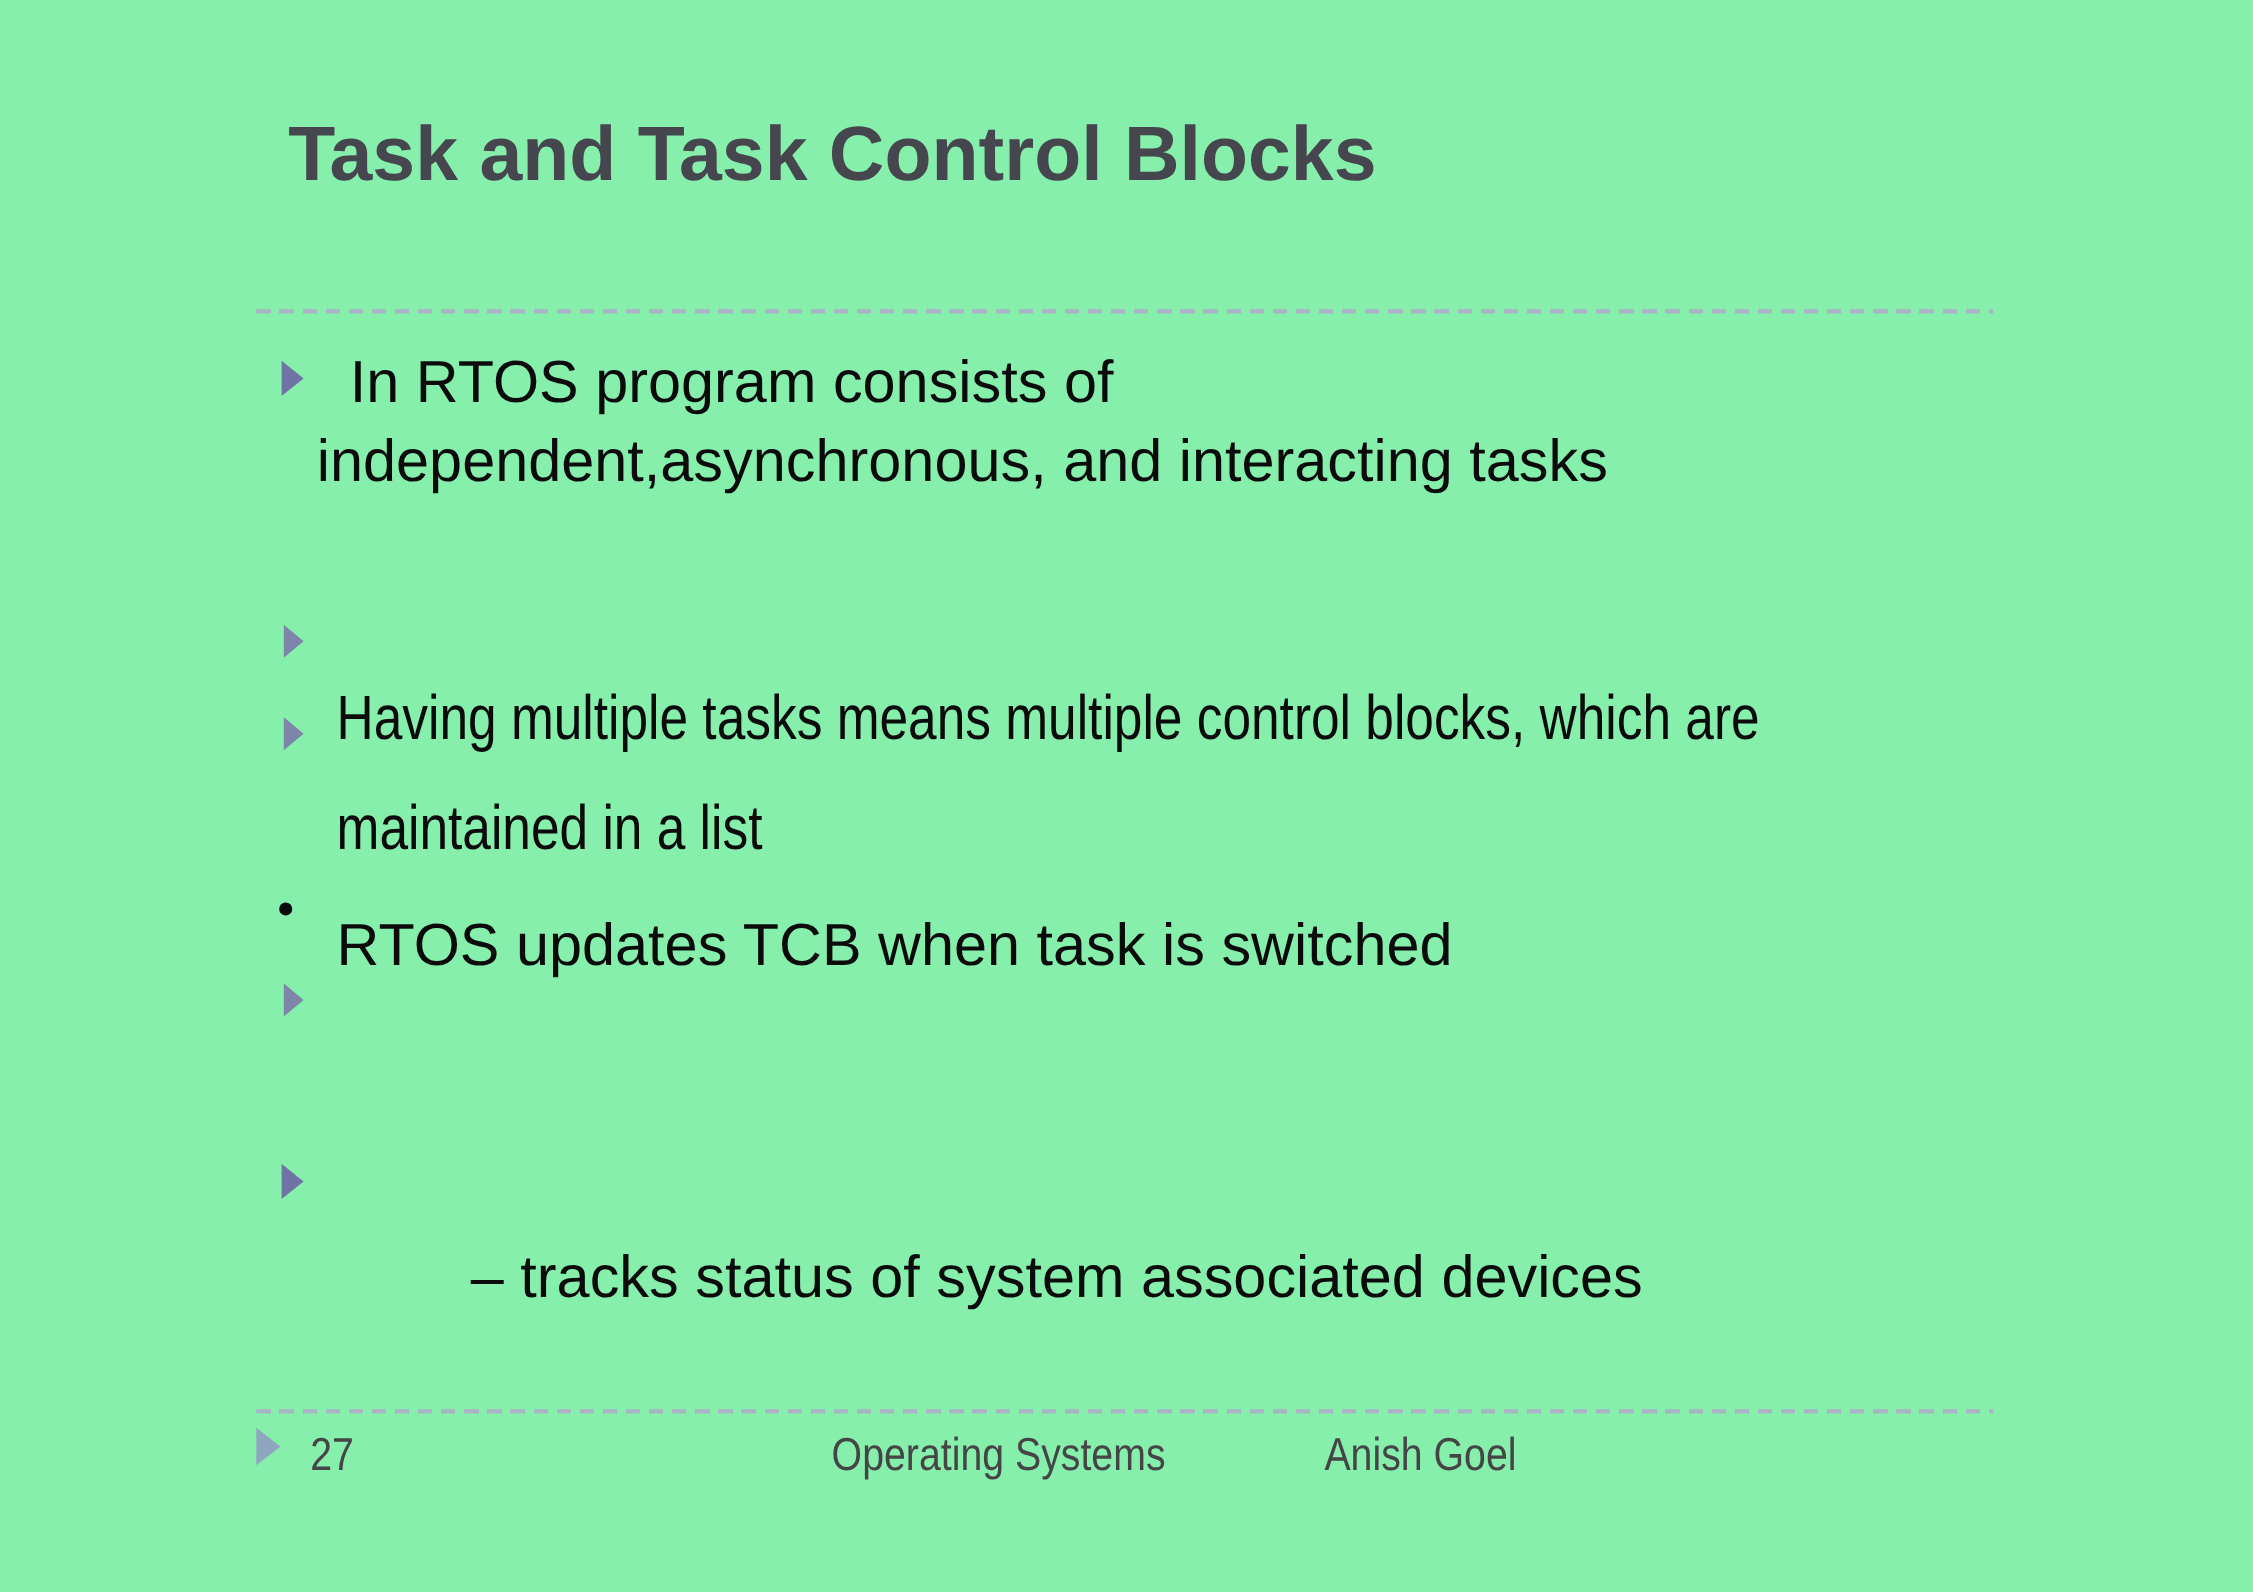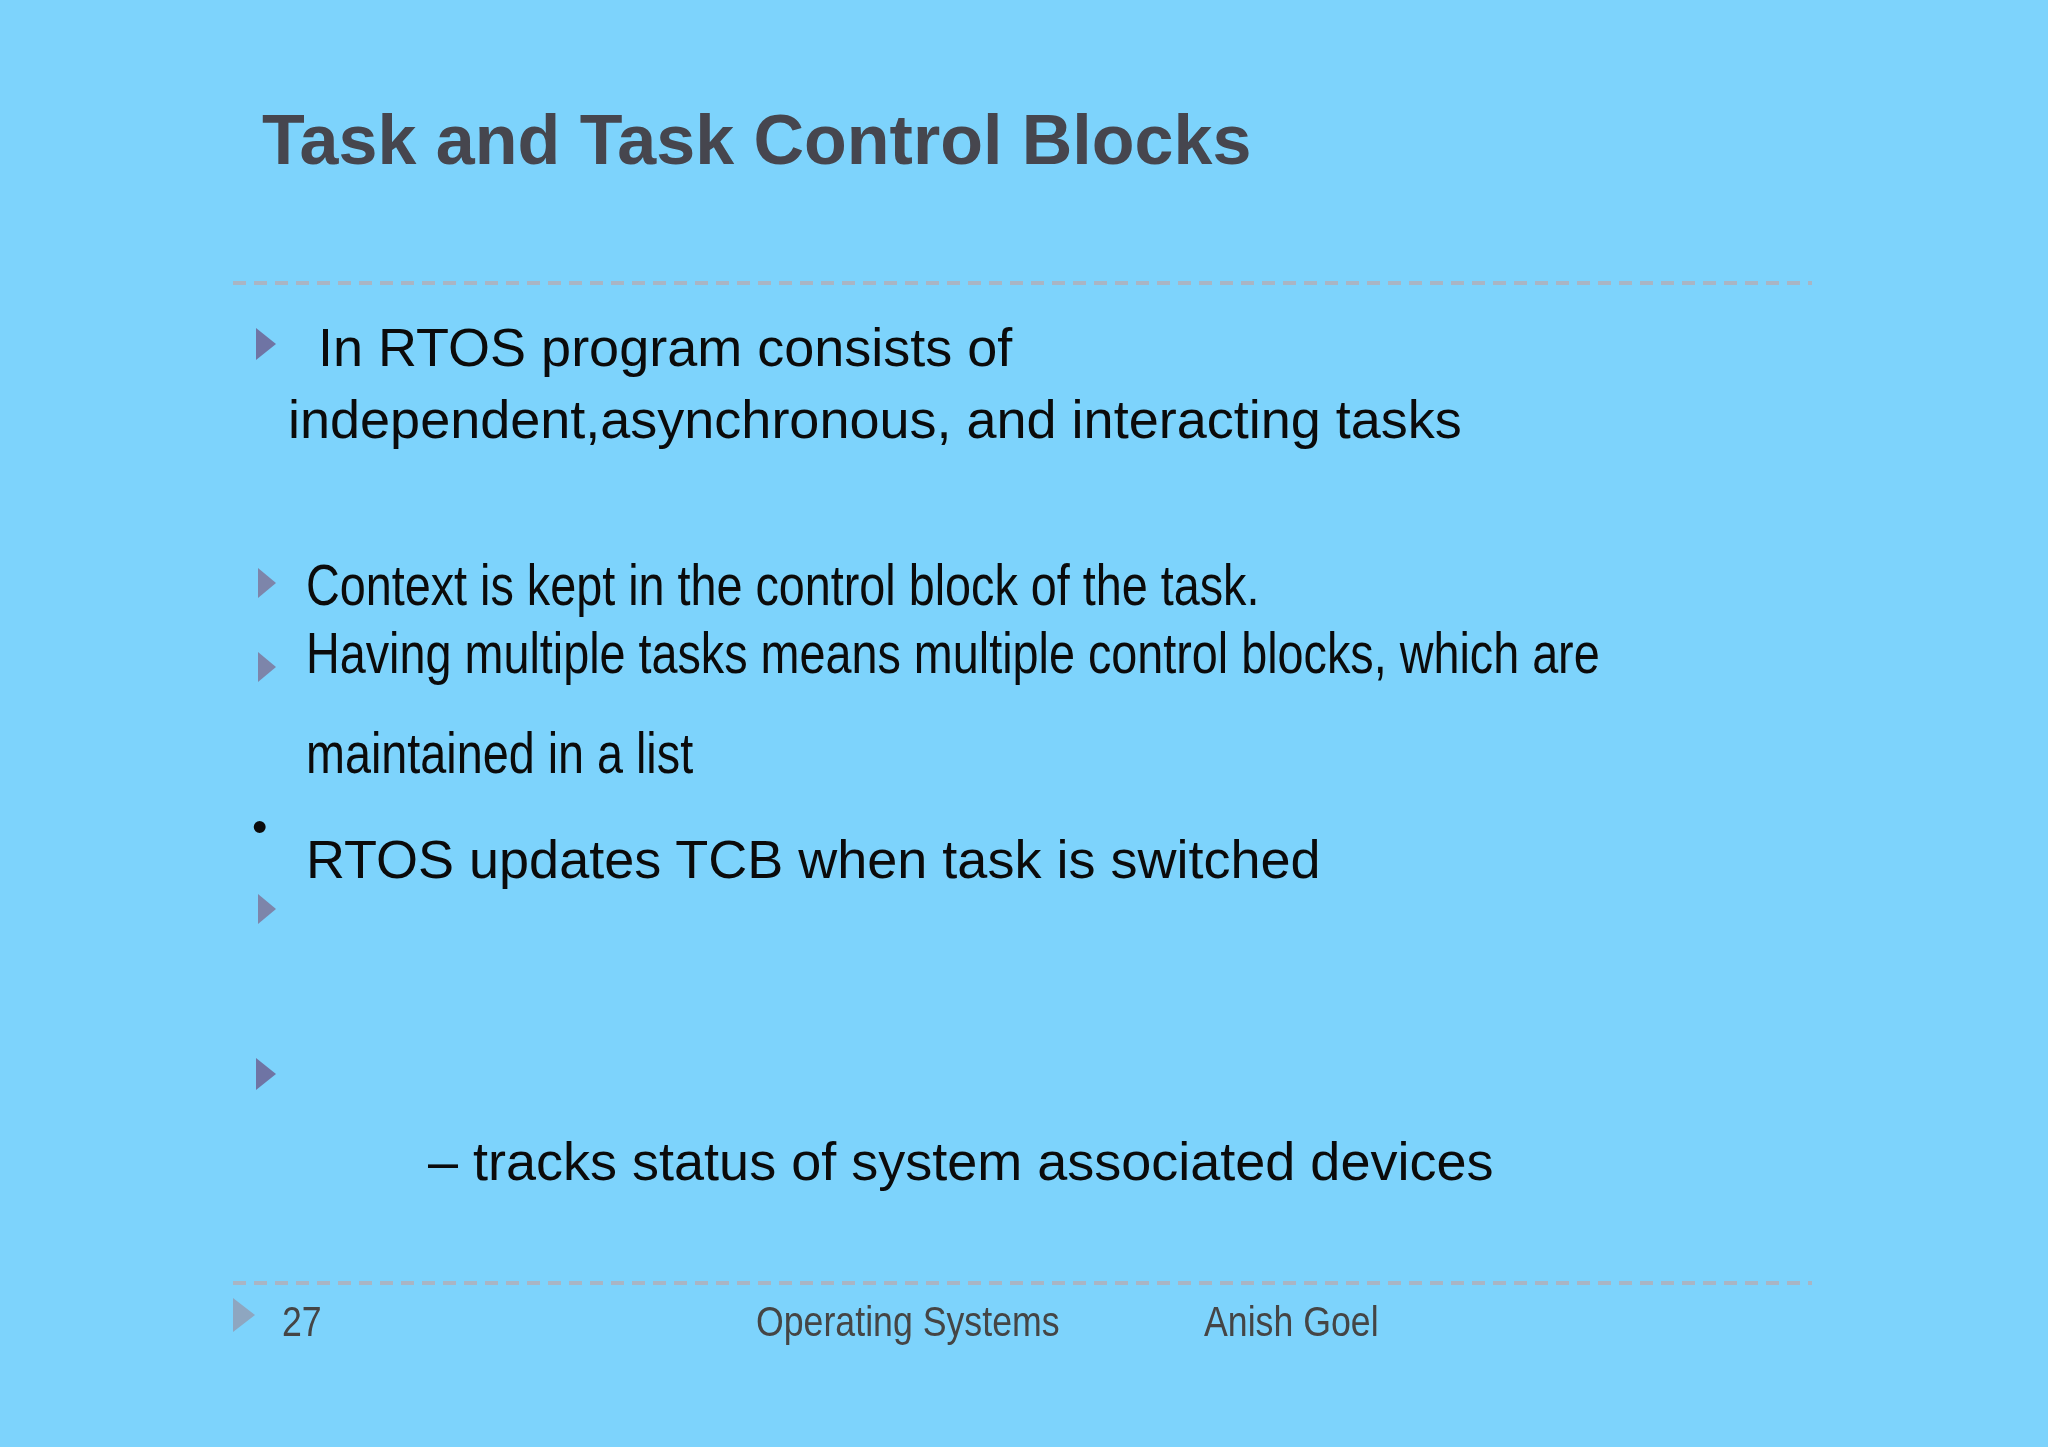--- a/index.html
+++ b/index.html
@@ -1,19 +1,19 @@
 <!DOCTYPE html>
 <html><head>
 <meta charset="utf-8">
 <style>
   html,body{margin:0;padding:0;background:#e8e8e8;}
   .slide{
     position:relative;
     width:2048px;height:1447px;
-    background:#7dd3fc;
+    background:#86efac;
     font-family:"Liberation Sans", sans-serif;
     overflow:hidden;
   }
   .title{
     position:absolute;left:262px;top:100px;
     font-size:70px;font-weight:bold;color:#46464e;
     letter-spacing:0;white-space:nowrap;
   }
   .dashline{
     position:absolute;left:233px;width:1579px;height:4px;
@@ -50,21 +50,20 @@
   <div class="title">Task and Task Control Blocks</div>
 
   <div class="dashline dash-top"></div>
 
   <div class="tri" style="left:256px;top:328px;"></div>
   <div class="row" style="left:318px;top:316px;">In RTOS program consists of</div>
   <div class="row" style="left:288px;top:388px;">independent,asynchronous, and interacting tasks</div>
 
 
   <div class="tri muted" style="left:258px;top:568px;"></div>
-  <div class="row" style="left:306px;top:552px;"><span class="cond">Context is kept in the control block of the task.</span></div>
 
   <div class="tri muted" style="left:258px;top:652px;"></div>
   <div class="row" style="left:306px;top:620px;"><span class="cond">Having multiple tasks means multiple control blocks, which are</span></div>
   <div class="row" style="left:306px;top:708px;margin-top:12px;"><span class="cond">maintained in a list</span></div>
 
   <div class="dot" style="left:252px;top:802px;">•</div>
   <div class="row" style="left:306px;top:828px;">RTOS updates TCB when task is switched</div>
 
   <div class="tri muted" style="left:258px;top:894px;"></div>
 

